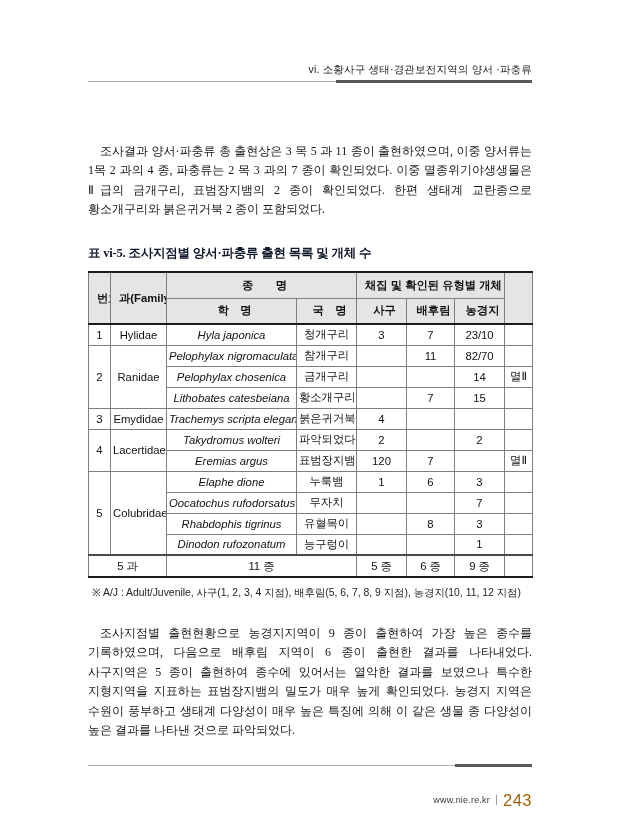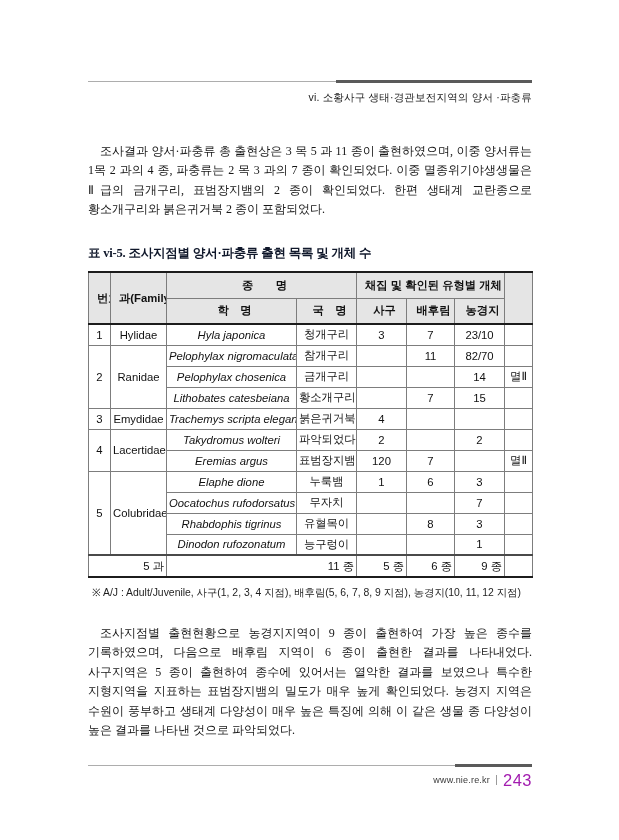--- a/index.html
+++ b/index.html
@@ -4,21 +4,21 @@
 <style>
   * { margin:0; padding:0; box-sizing:border-box; }
   html,body { background:#f6f6f6; }
   .page {
     position:relative; width:619px; height:840px; background:#fff;
     font-family:"Liberation Serif", serif; color:#1a1a1a; overflow:hidden;
   }
   .running-head {
     position:absolute; top:63px; left:88px; width:444px;
     text-align:right; font-family:"Liberation Sans", sans-serif;
-    font-size:10.5px; color:#222; letter-spacing:0.2px;margin-top:28px;
+    font-size:10.5px; color:#222; letter-spacing:0.2px;
   }
   .rule { position:absolute; left:88px; width:444px; height:3px; }
   .rule .light { position:absolute; left:0; right:0; top:1px; height:1px; background:#adadad; }
   .rule .dark  { position:absolute; right:0; top:0; height:3px; background:#5a5a5a; }
   .head-rule { top:80px; }
   .head-rule .dark { width:196px; }
   .foot-rule { top:764px; }
   .foot-rule .dark { width:77px; }
 
   .section-title {
@@ -45,33 +45,33 @@
     border-top:2.5px solid #1c1c1c; border-bottom:2.5px solid #1c1c1c;
   }
   .data-table th, .data-table td {
     border:1px solid #7d7d7d; text-align:center; vertical-align:middle;
     padding:0 2px; overflow:hidden; white-space:nowrap;
   }
   .data-table thead th { background:#e5e5e5; font-weight:bold; height:26px;padding-left:8px; }
   .data-table thead tr:last-child th,
   .data-table thead th[rowspan] { border-bottom:2px solid #1c1c1c; }
   .data-table tbody td { height:21px; }
-  .data-table tfoot td { height:22px; border-top:2px solid #4a4a4a; border-bottom:2.5px solid #1c1c1c;text-align:right; }
+  .data-table tfoot td { height:22px; border-top:2px solid #4a4a4a; border-bottom:2.5px solid #1c1c1c; }
   .c-sci { font-style:italic; }
   .footnote {
     position:absolute; top:585px; left:92px; width:444px;
     font-family:"Liberation Sans", sans-serif; font-size:10.4px; color:#1d1d1d;
   }
   .footer-text {
-    position:absolute; top:770px; right:87px; height:20px;
+    position:absolute; top:790px; right:87px; height:20px;
     display:flex; align-items:center; font-family:"Liberation Sans", sans-serif;
   }
   .footer-url { font-size:9px; color:#3a3a3a; letter-spacing:0.2px; }
   .footer-sep { display:inline-block; width:1px; height:10px; background:#9a9a9a; margin:0 6px; }
-  .footer-page { font-size:16.5px; color:#a21caf; letter-spacing:0.5px; }
+  .footer-page { font-size:16.5px; color:#a16207; letter-spacing:0.5px; }
 </style>
 </head>
 <body>
 
 <div class="page">
 
   <div class="running-head">vi. 소황사구 생태·경관보전지역의 양서 ·파충류</div>
   <div class="rule head-rule">
     <span class="light"></span>
     <span class="dark"></span>

